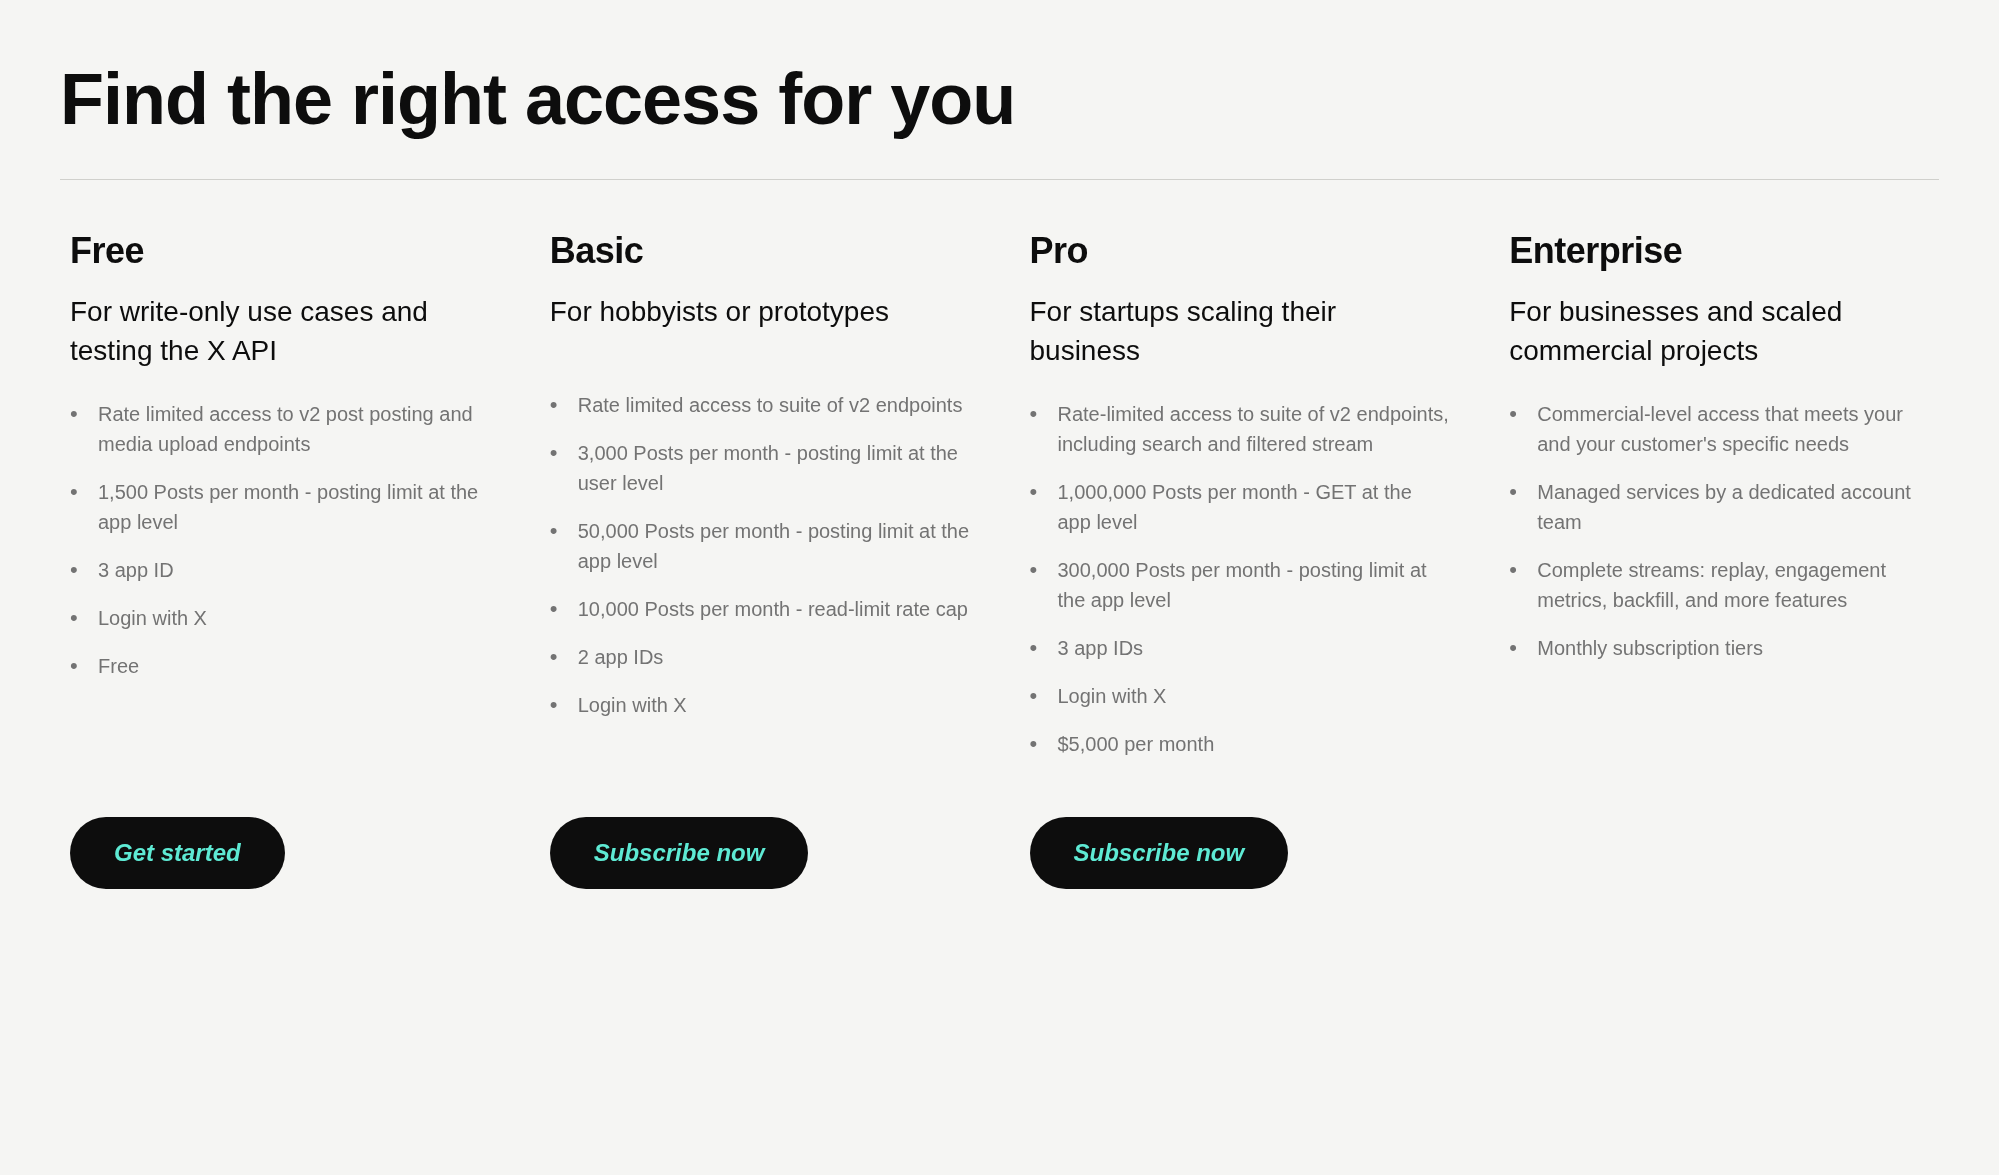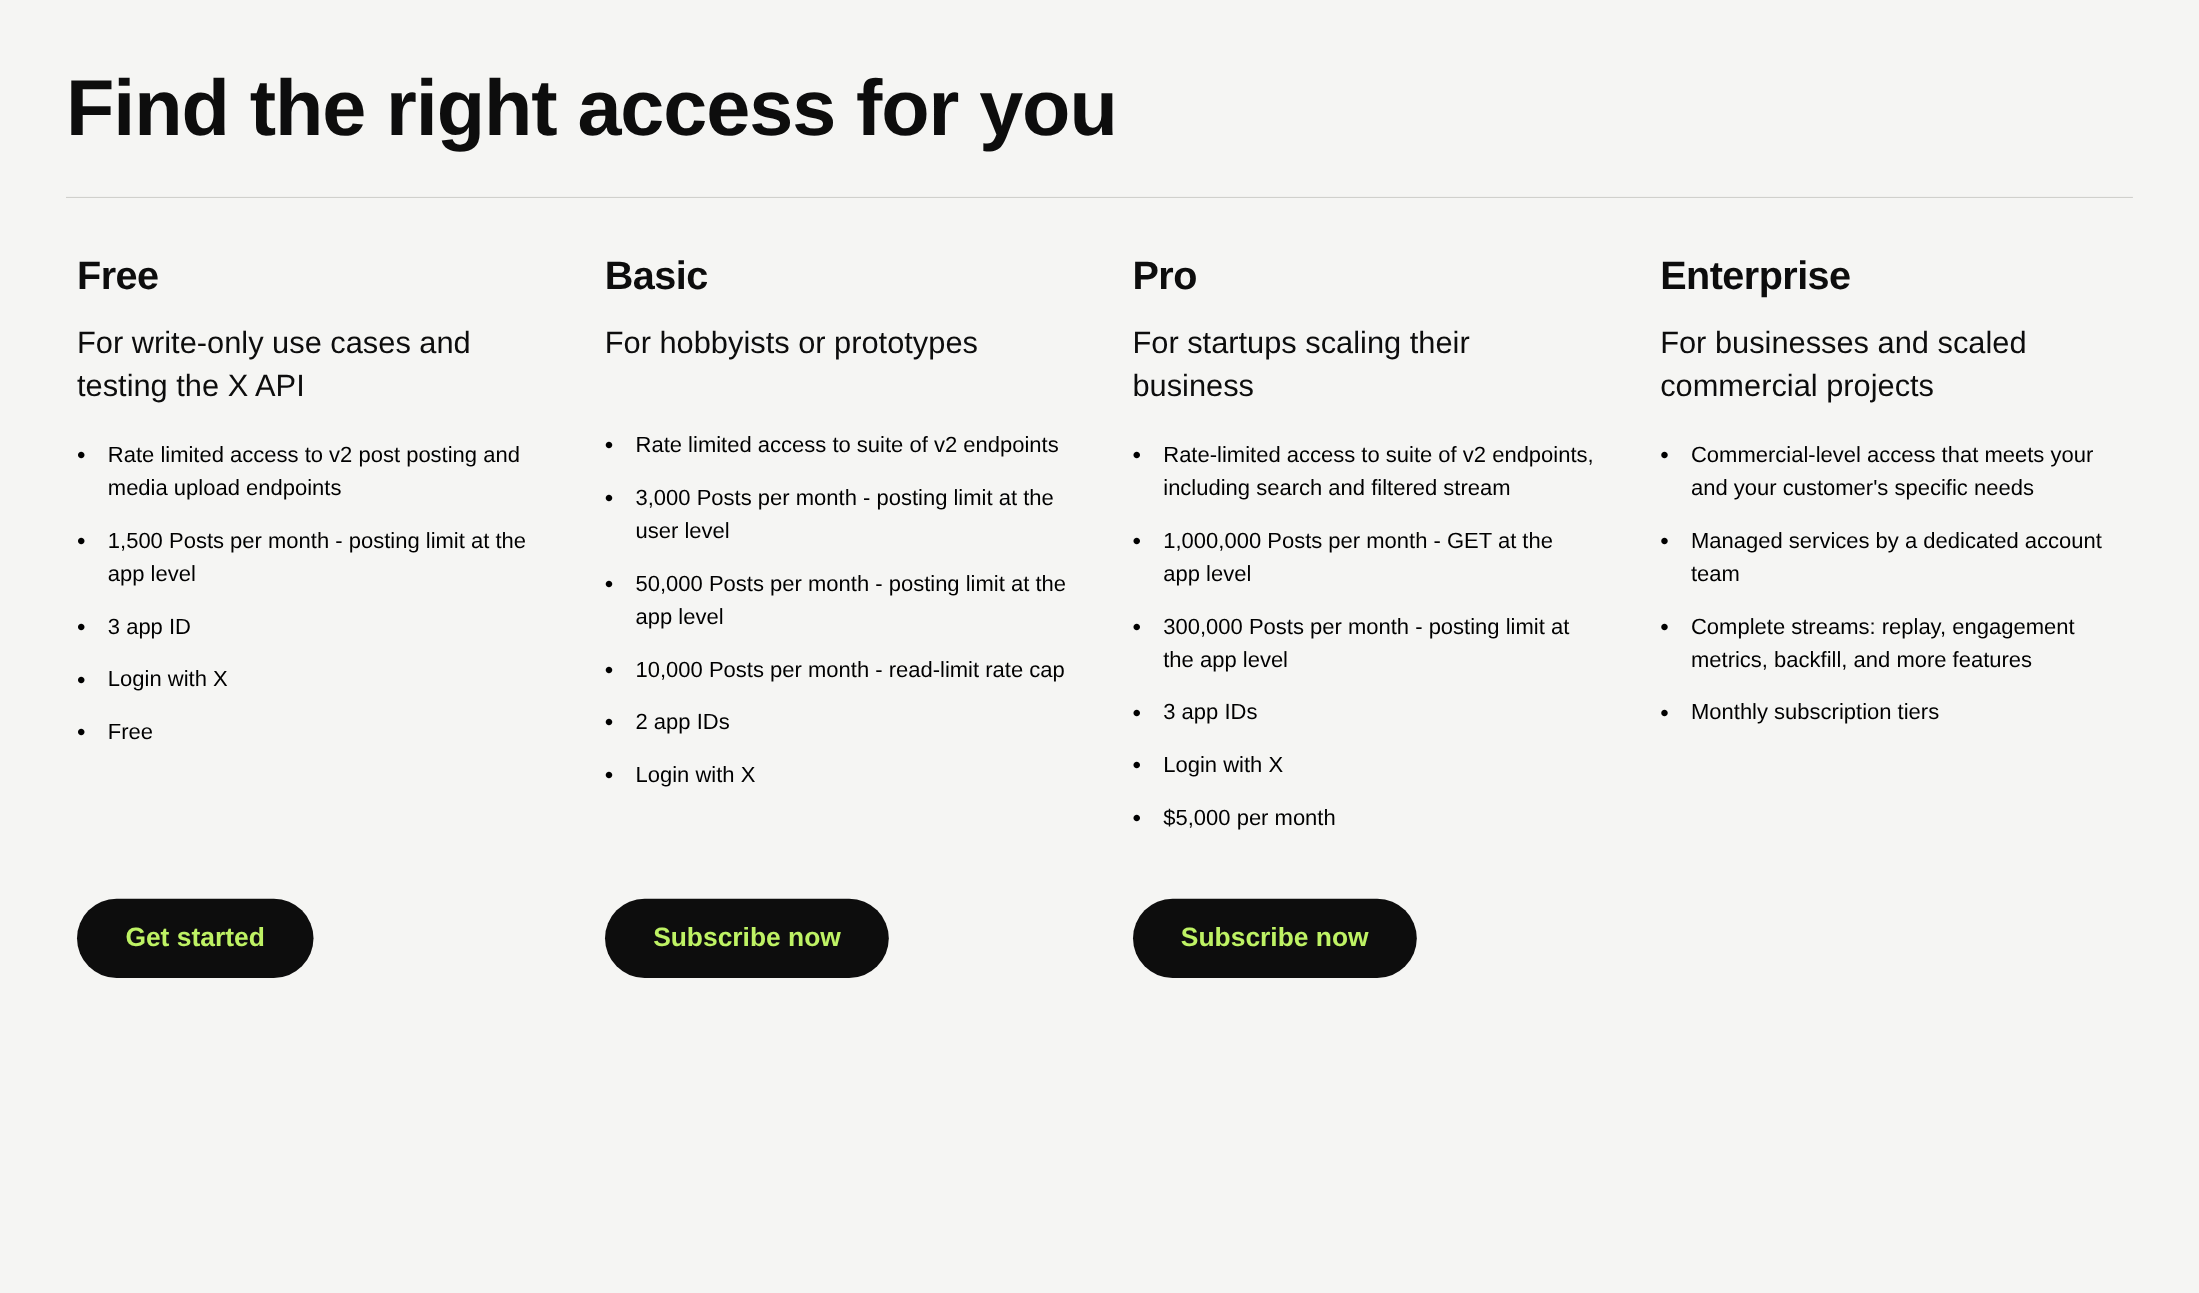--- a/index.html
+++ b/index.html
@@ -55,49 +55,50 @@
     }
 
     .plan-features {
       list-style: none;
       margin-bottom: 40px;
       flex: 1;
     }
 
     .plan-features li {
       font-size: 20px;
-      color: #000000;
+      color: #737373;
       line-height: 1.5;
       margin-bottom: 18px;
       padding-left: 28px;
       position: relative;
     }
 
     .plan-features li::before {
       content: "•";
       position: absolute;
       left: 0;
       font-size: 22px;
       line-height: 1.4;
     }
 
     .plan-button {
       display: inline-block;
       background-color: #0d0d0d;
-      color: #bef264;
+      color: #5eead4;
       font-size: 24px;
       font-weight: 700;
       padding: 22px 44px;
       border-radius: 50px;
       border: none;
       cursor: pointer;
       text-align: center;
       align-self: flex-start;
       margin-top: auto;
       white-space: nowrap;
+      font-style: italic;
     }
 
     .divider {
       border: none;
       border-top: 1px solid #d0d0cc;
       margin-bottom: 50px;
     }
   </style>
 </head>
 <body>

